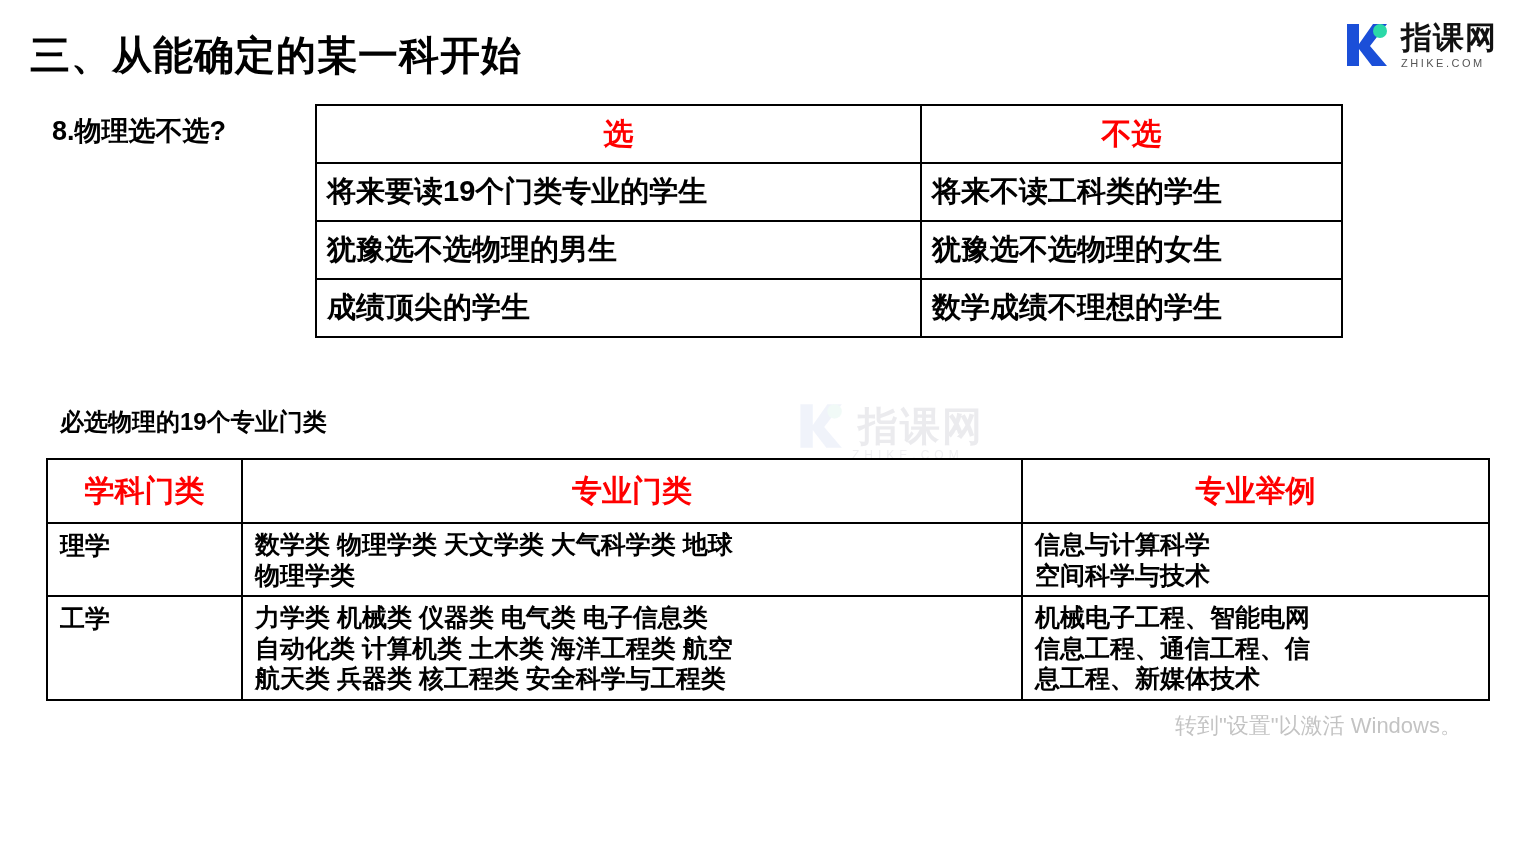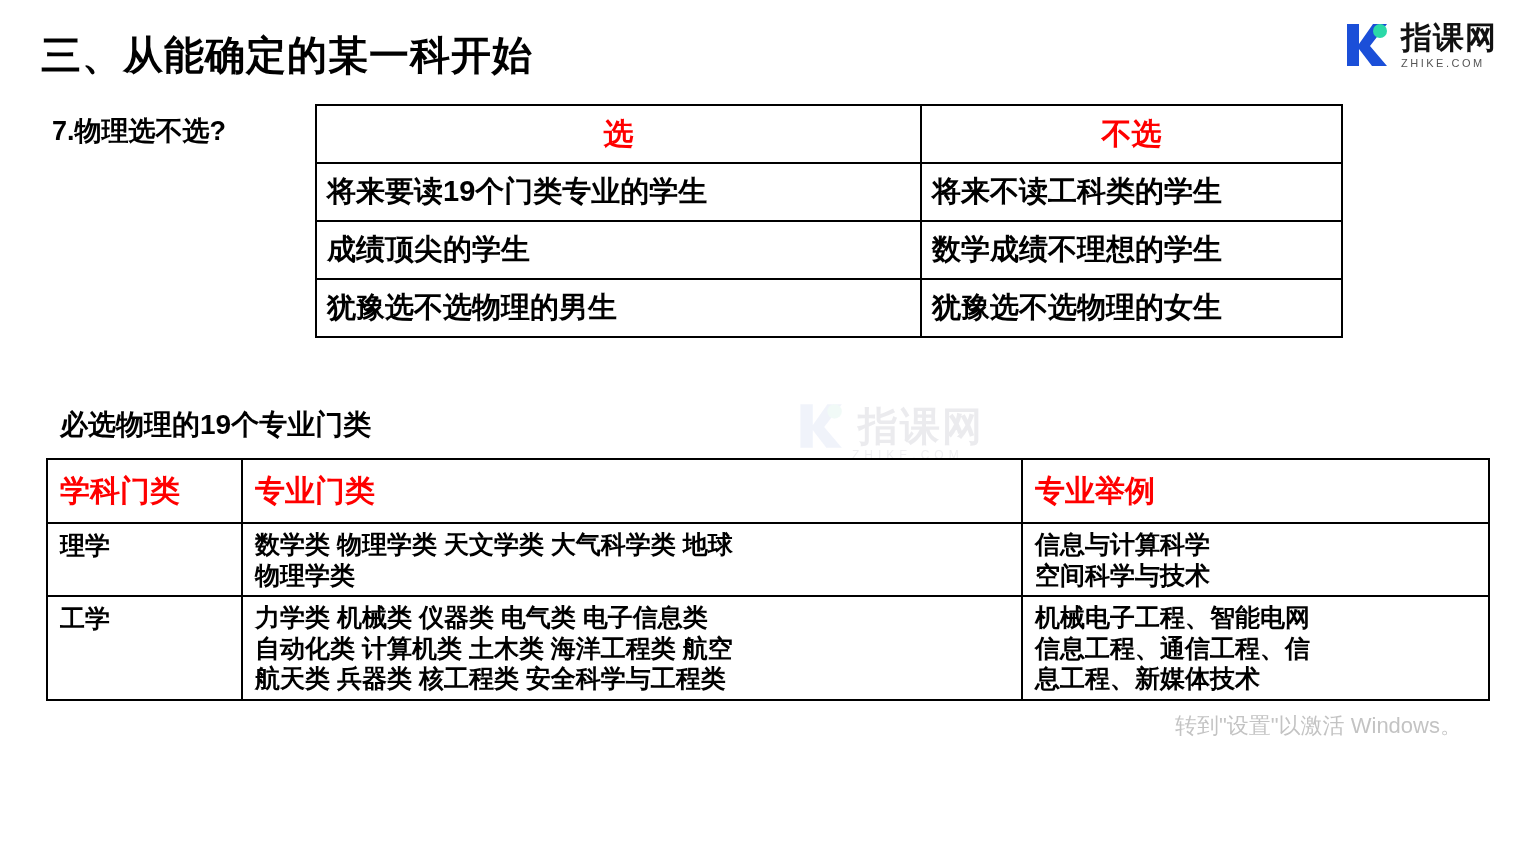--- a/index.html
+++ b/index.html
@@ -50,21 +50,21 @@
   #logo .wordmark .en {
     font-size: 11px;
     letter-spacing: 2.5px;
     color: #555;
     margin-top: 5px;
   }
 
   
   #heading {
     position: absolute;
-    left: 41px;
+    left: 30px;
     top: 28px;
     font-size: 40px;
     font-weight: bold;
     letter-spacing: 1px;
   }
 
   
   #q1-label {
     position: absolute;
     left: 52px;
@@ -96,21 +96,21 @@
     font-size: 30px;
   }
   #table1 col.c1 { width: 605px; }
   #table1 col.c2 { width: 421px; }
 
   
   #sub-caption {
     position: absolute;
     left: 60px;
     top: 406px;
-    font-size: 28px;
+    font-size: 24px;
     font-weight: bold;
   }
 
   
   #table2 {
     position: absolute;
     left: 46px;
     top: 458px;
     width: 1442px;
     border-collapse: collapse;
@@ -120,21 +120,21 @@
     border: 2px solid #000;
     padding: 5px 12px;
     font-size: 25px;
     font-weight: bold;
     vertical-align: top;
   }
   #table2 col.k1 { width: 195px; }
   #table2 col.k2 { width: 780px; }
   #table2 col.k3 { width: 467px; }
   #table2 .hdr {
-    text-align: left;
+    text-align: center;
     color: #ff0000;
     font-size: 30px;
     vertical-align: middle;
     height: 52px;
   }
   #table2 .cell-line { white-space: pre-line; line-height: 1.22; }
   #table2 .r-discipline { white-space: nowrap; }
 
   
   .wm {
@@ -184,43 +184,43 @@
     </svg>
   </div>
   <div class="wordmark">
     <span class="cn">指课网</span>
     <span class="en">ZHIKE.COM</span>
   </div>
 </div>
 
 <div id="heading">三、从能确定的某一科开始</div>
 
-<div id="q1-label">7.物理选不选?</div>
+<div id="q1-label">8.物理选不选?</div>
 
 <table id="table1">
   <colgroup>
       <col class="c1">
       <col class="c2">
     </colgroup>
   <tbody>
     <tr>
       <th class="hdr">选</th>
       <th class="hdr">不选</th>
     </tr>
     <tr>
       <td>将来要读19个门类专业的学生</td>
       <td>将来不读工科类的学生</td>
     </tr>
     <tr>
+      <td>犹豫选不选物理的男生</td>
+      <td>犹豫选不选物理的女生</td>
+    </tr>
+    <tr>
       <td>成绩顶尖的学生</td>
       <td>数学成绩不理想的学生</td>
-    </tr>
-    <tr>
-      <td>犹豫选不选物理的男生</td>
-      <td>犹豫选不选物理的女生</td>
     </tr>
   </tbody>
 </table>
 
 <div class="wm" id="wm-center">
   <svg width="56" height="56" viewBox="0 0 54 54" aria-hidden="true">
     <path d="M10 6 L22 6 L22 26 L36 6 L50 6 L33 28 L50 48 L35 48 L22 31 L22 48 L10 48 Z" fill="#ccd6f0"></path>
     <circle cx="43" cy="13" r="7" fill="#cfeee4"></circle>
   </svg>
   <span class="wm-cn">指课网</span>

